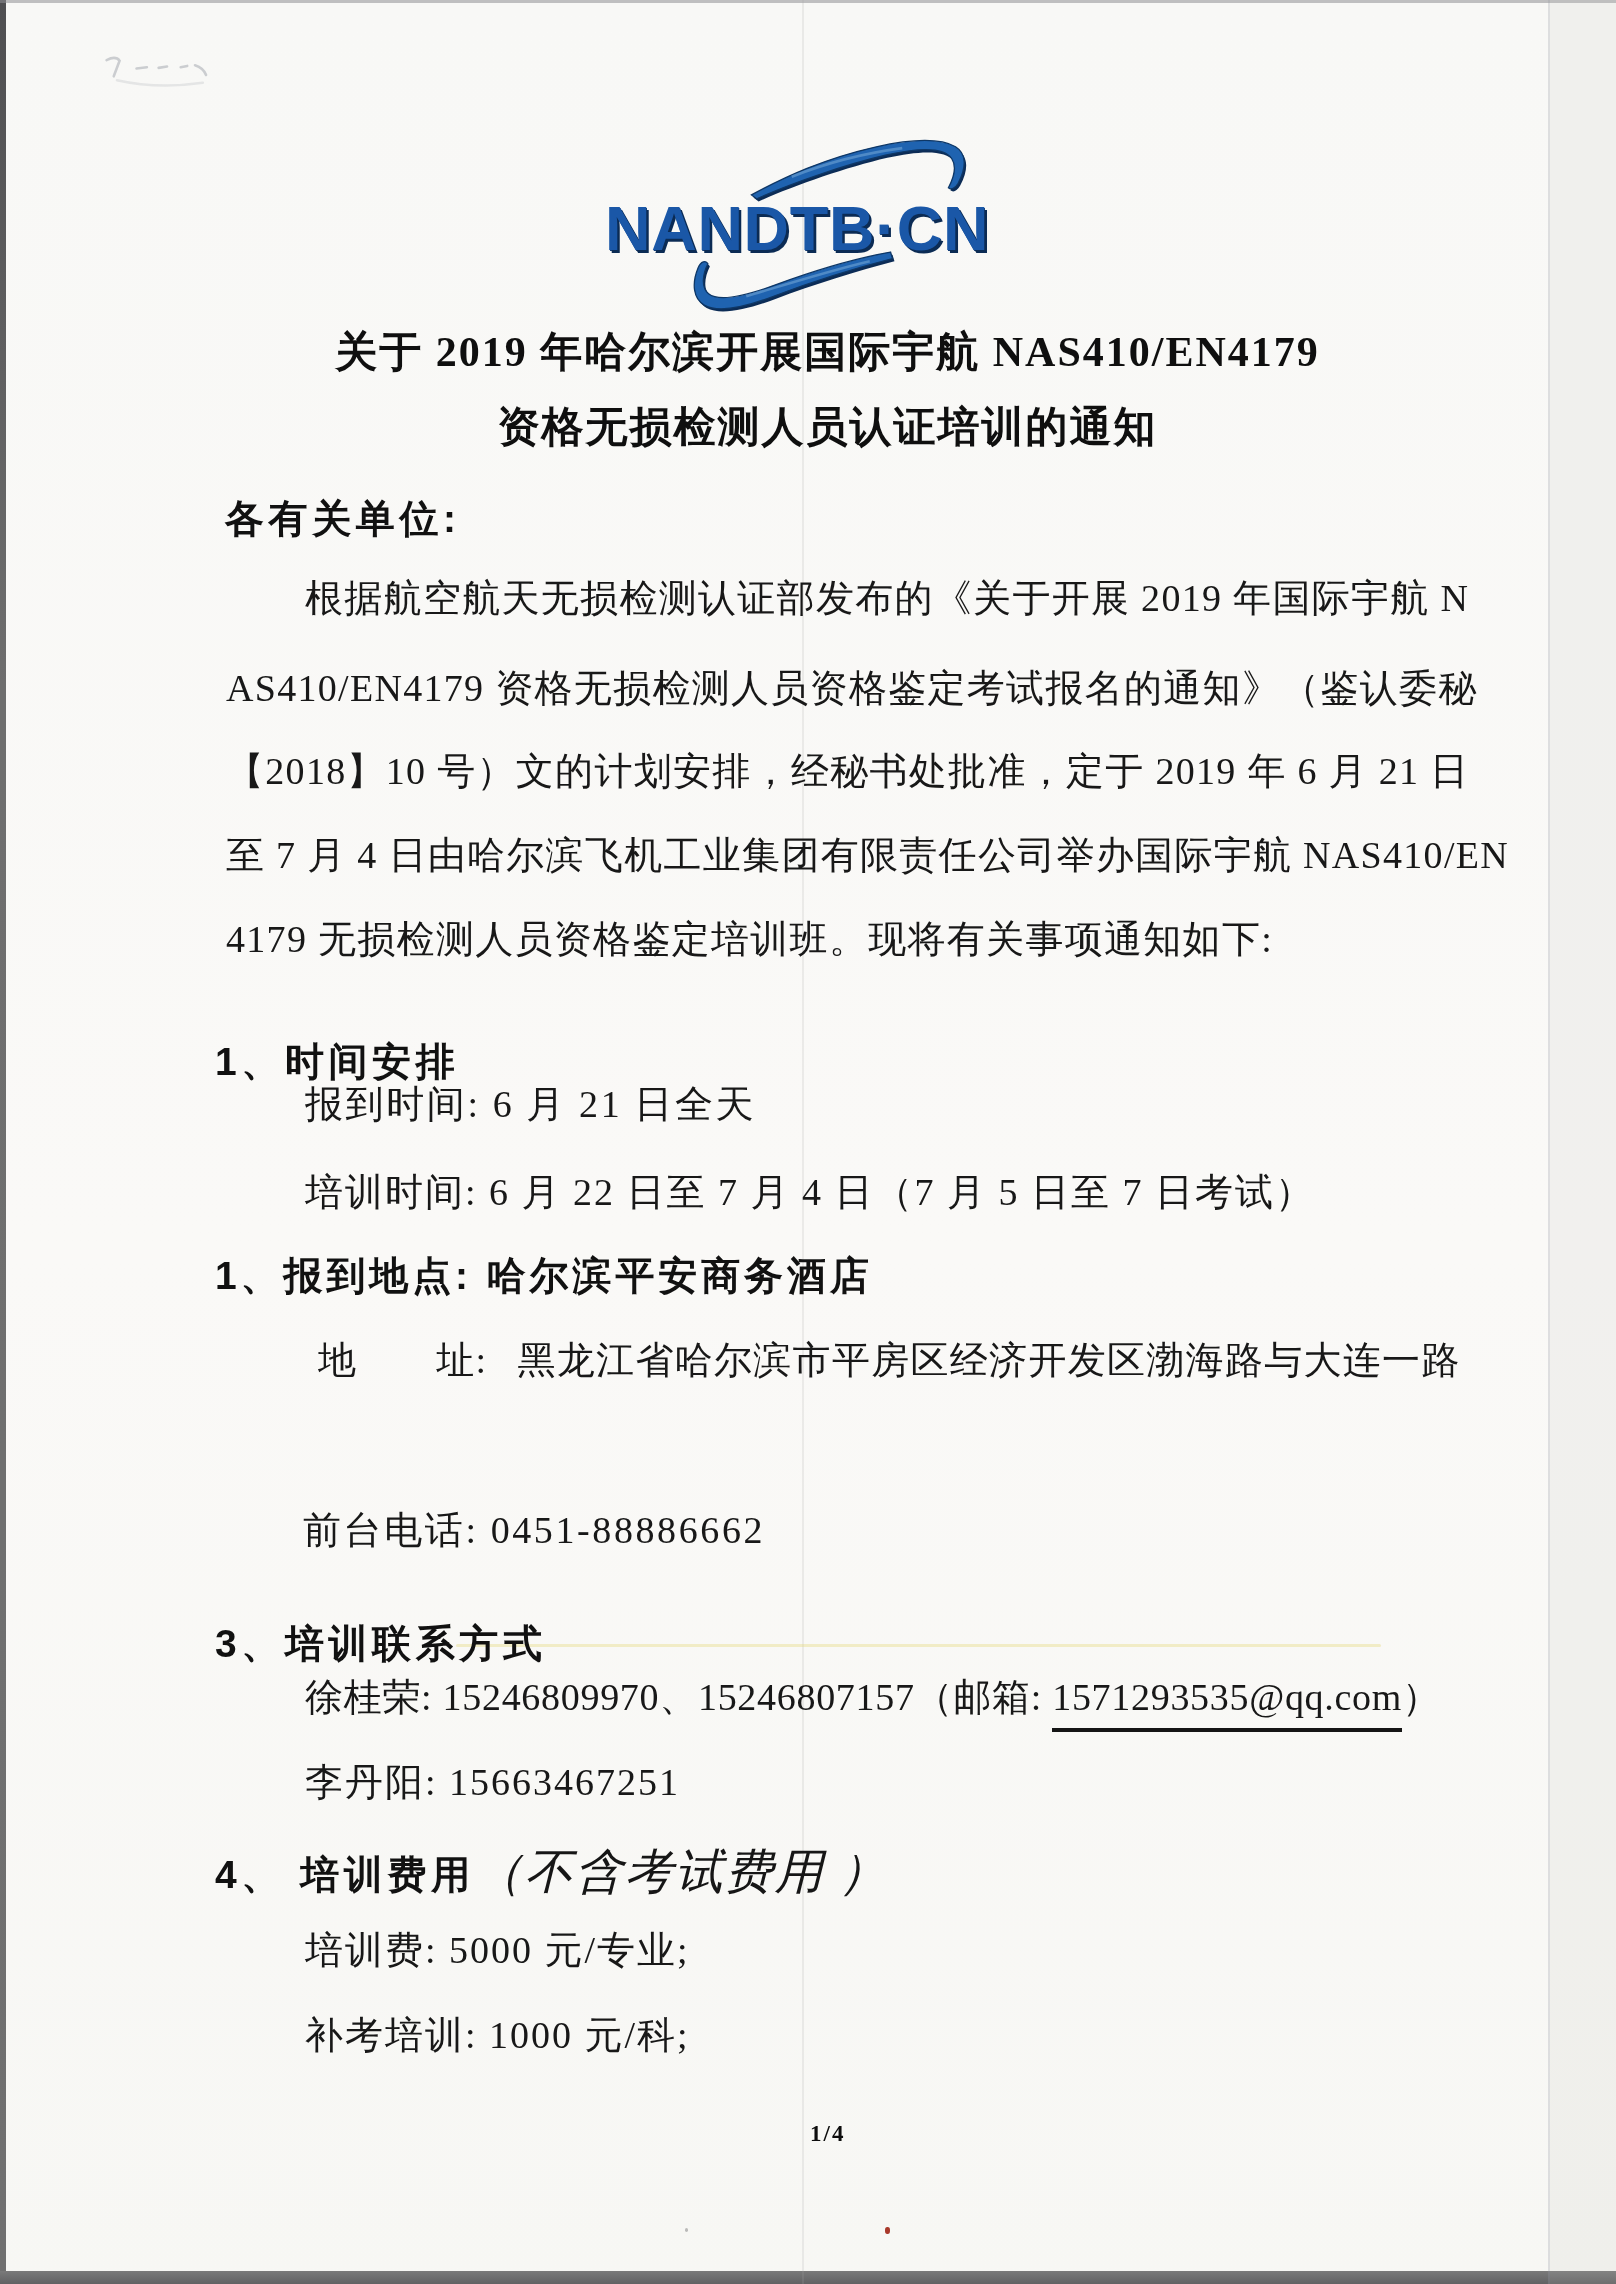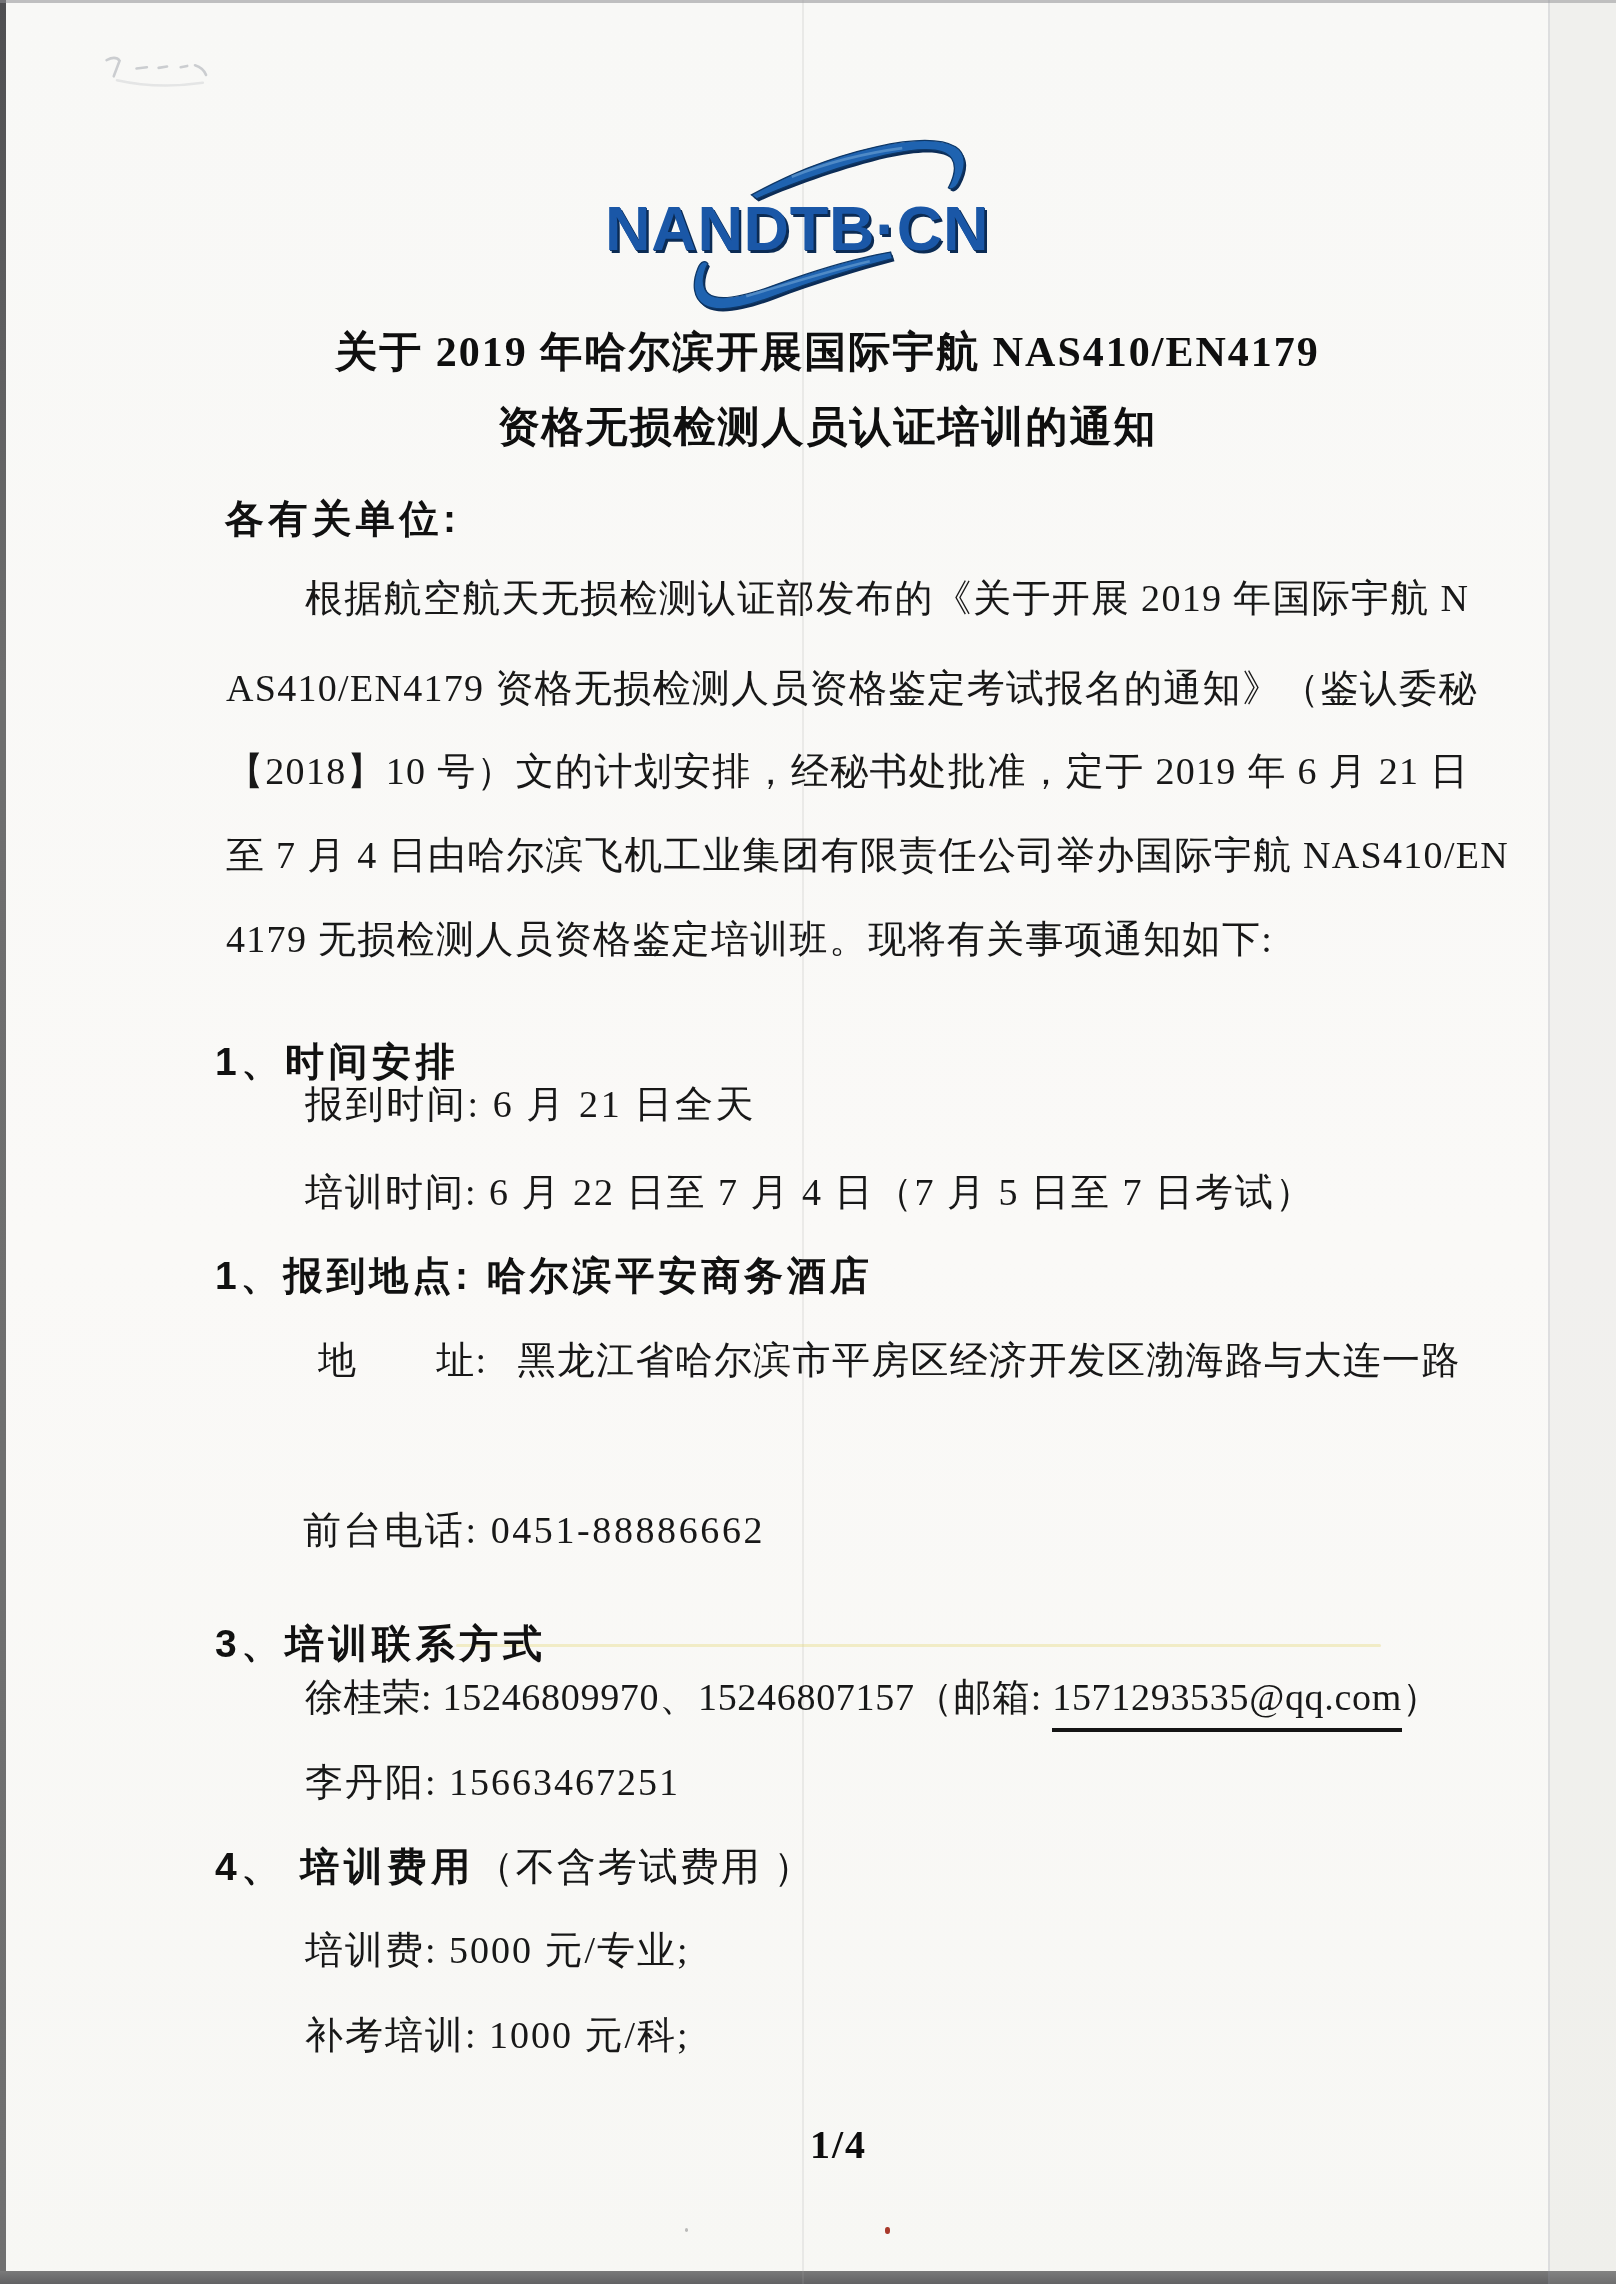--- a/index.html
+++ b/index.html
@@ -60,24 +60,24 @@
   .addr1{left:318px;top:1335px;letter-spacing:1.3px;}
   .addr1 .gap1{display:inline-block;width:79px;}
   .addr1 .gap2{display:inline-block;width:30px;}
   .addr2{left:532px;top:1420px;letter-spacing:2.6px;}
   .phone{left:303px;top:1505px;letter-spacing:2.6px;}
   .h3{left:215px;top:1588px;margin-top:29px;}
   .c1l{left:305px;top:1672px;letter-spacing:0.7px;}
   .c1l .email{display:inline-block;border-bottom:4.6px solid #151515;padding-bottom:12px;line-height:1;}
   .c2l{left:305px;top:1757px;letter-spacing:2px;}
   .h4{left:215px;top:1840px;}
-  .h4 .note{font-family:"Liberation Serif", serif;font-weight:normal;font-size:39px;letter-spacing:2px;color:#161616;}
+  .h4 .note{font-family:"Liberation Serif", serif;font-weight:normal;font-size:48px;letter-spacing:2px;color:#161616;font-style:italic;}
   .s4a{left:305px;top:1925px;letter-spacing:2px;}
   .s4b{left:305px;top:2010px;letter-spacing:2px;}
-  .pageno{left:810px;top:2121px;font-weight:bold;font-size:40px;letter-spacing:2px;color:#0d0d0d;}
+  .pageno{left:810px;top:2121px;font-weight:bold;font-size:23px;letter-spacing:2px;color:#0d0d0d;}
 </style>
 </head>
 <body>
 
 <div class="page">
 
   <div class="edge-left"></div>
   <div class="edge-bottom"></div>
   <div class="edge-top"></div>
   <div class="crease c1"></div>

